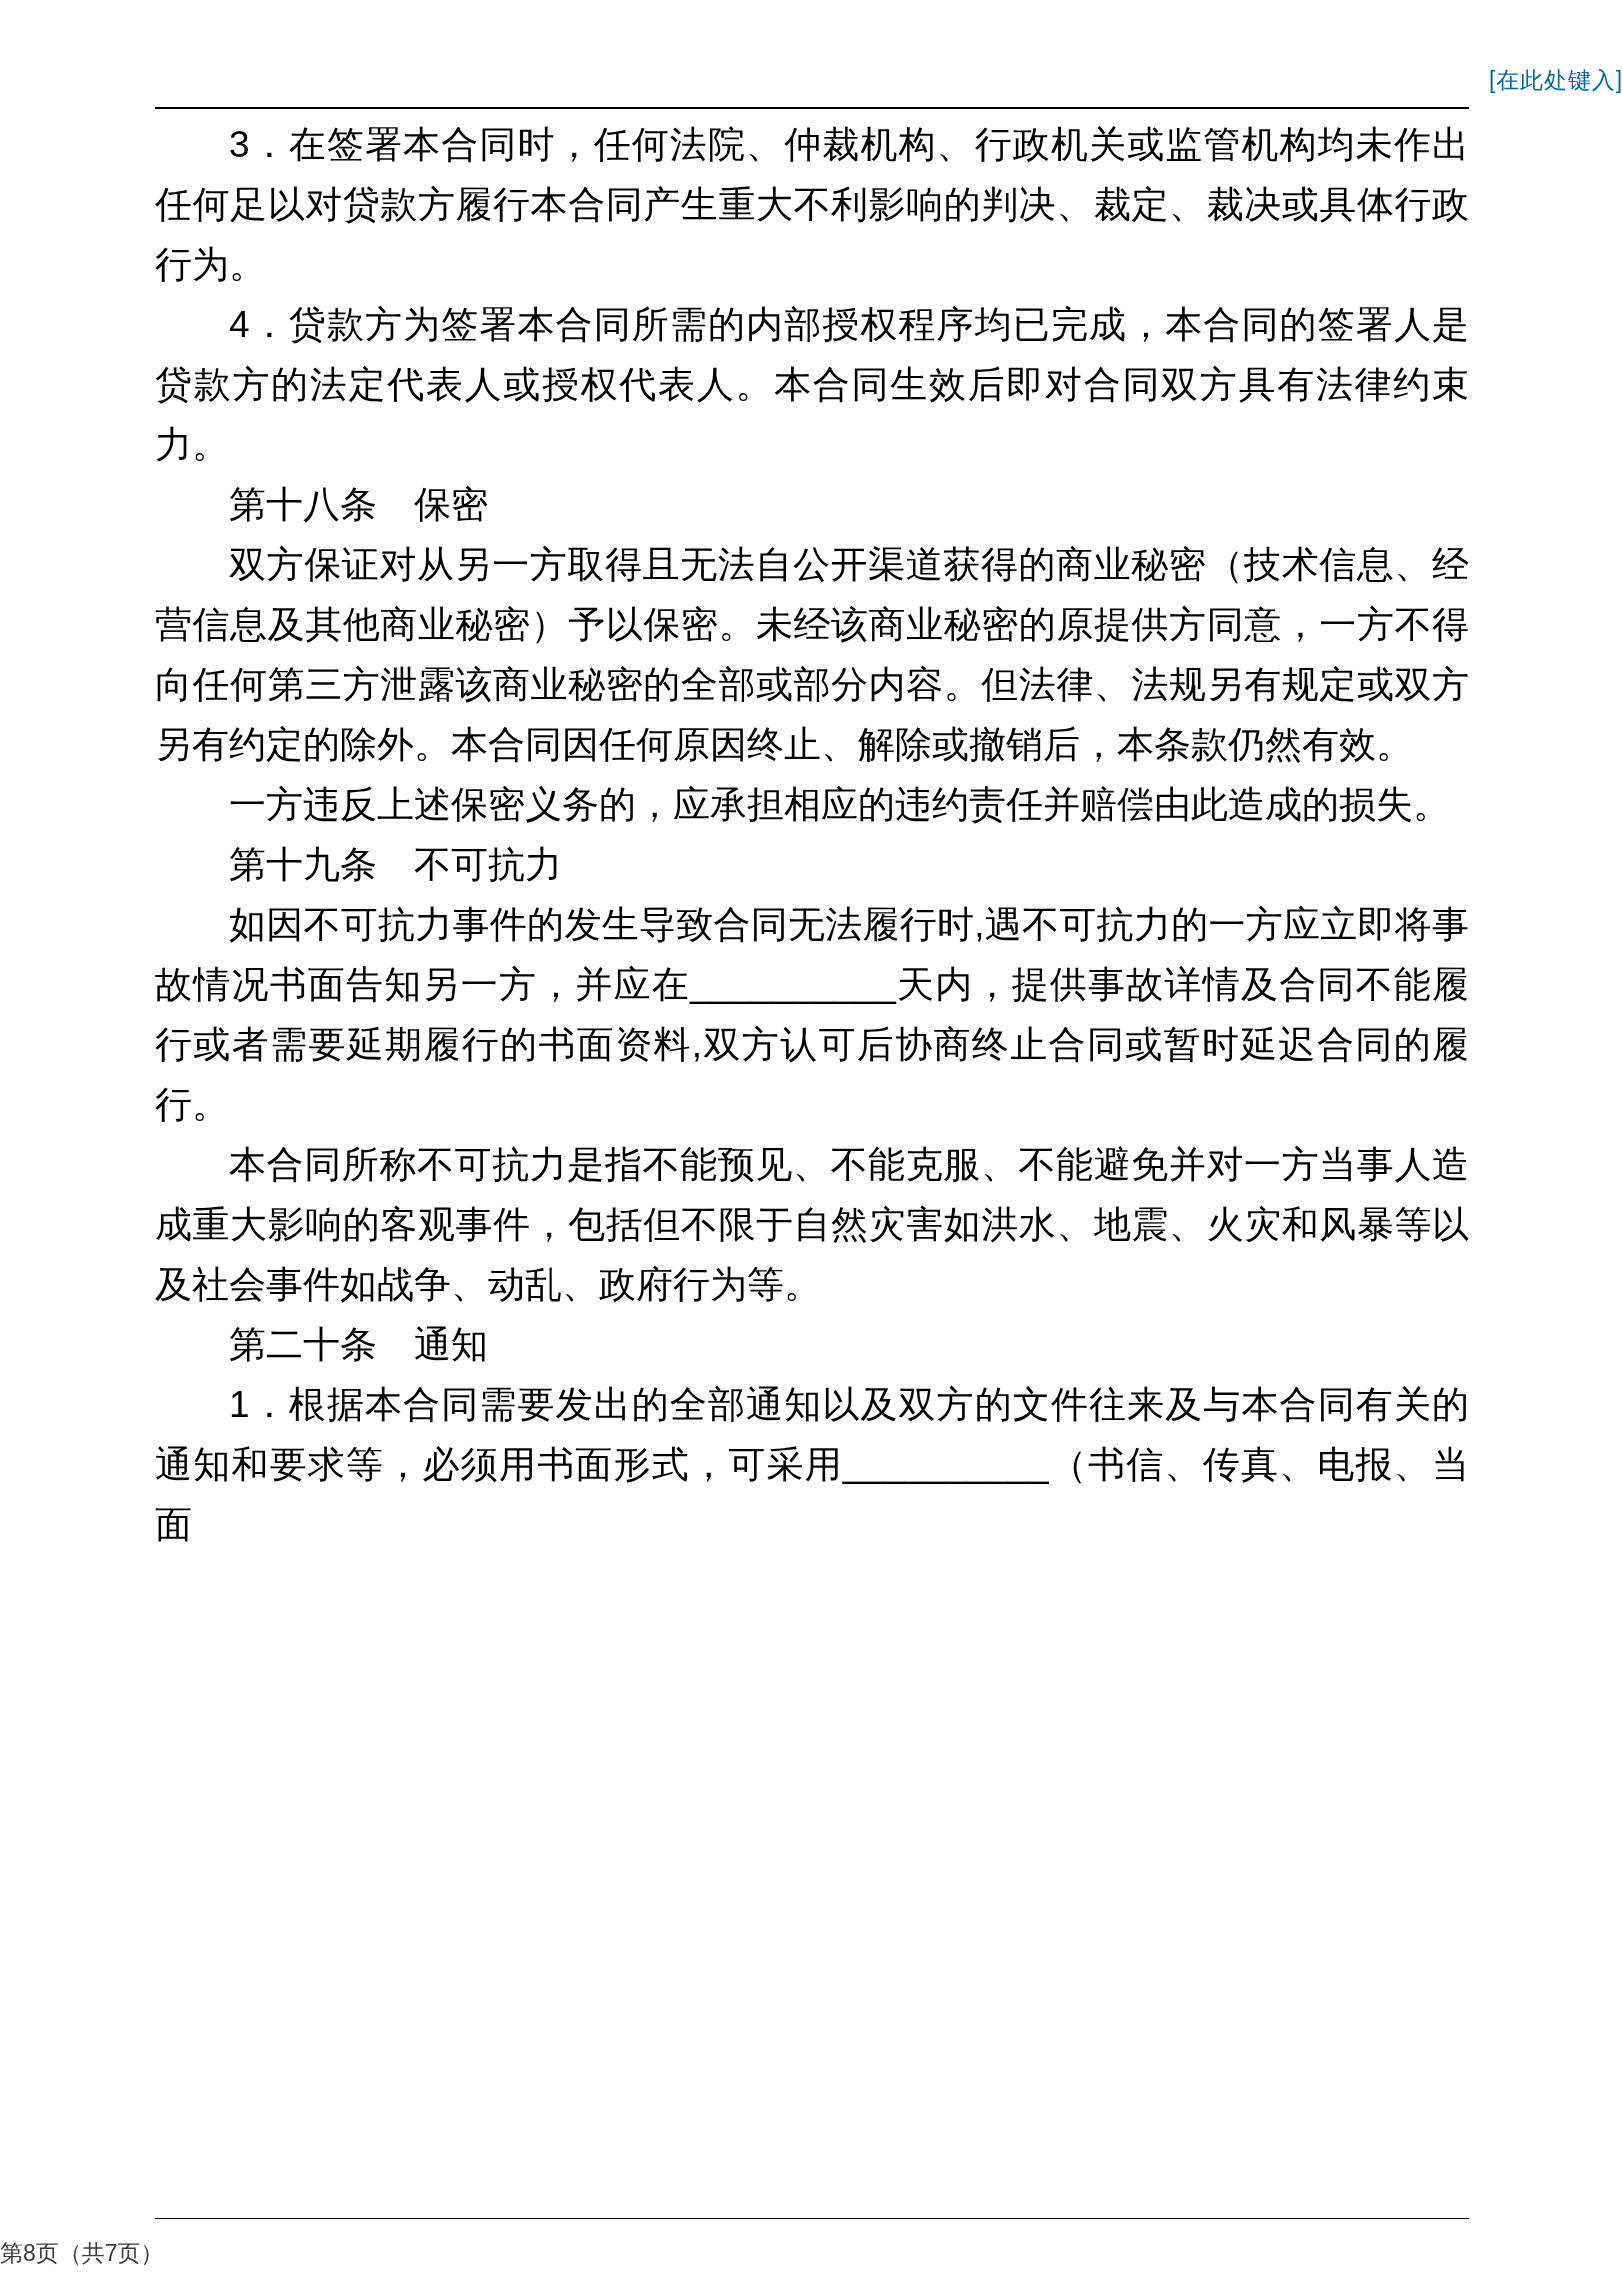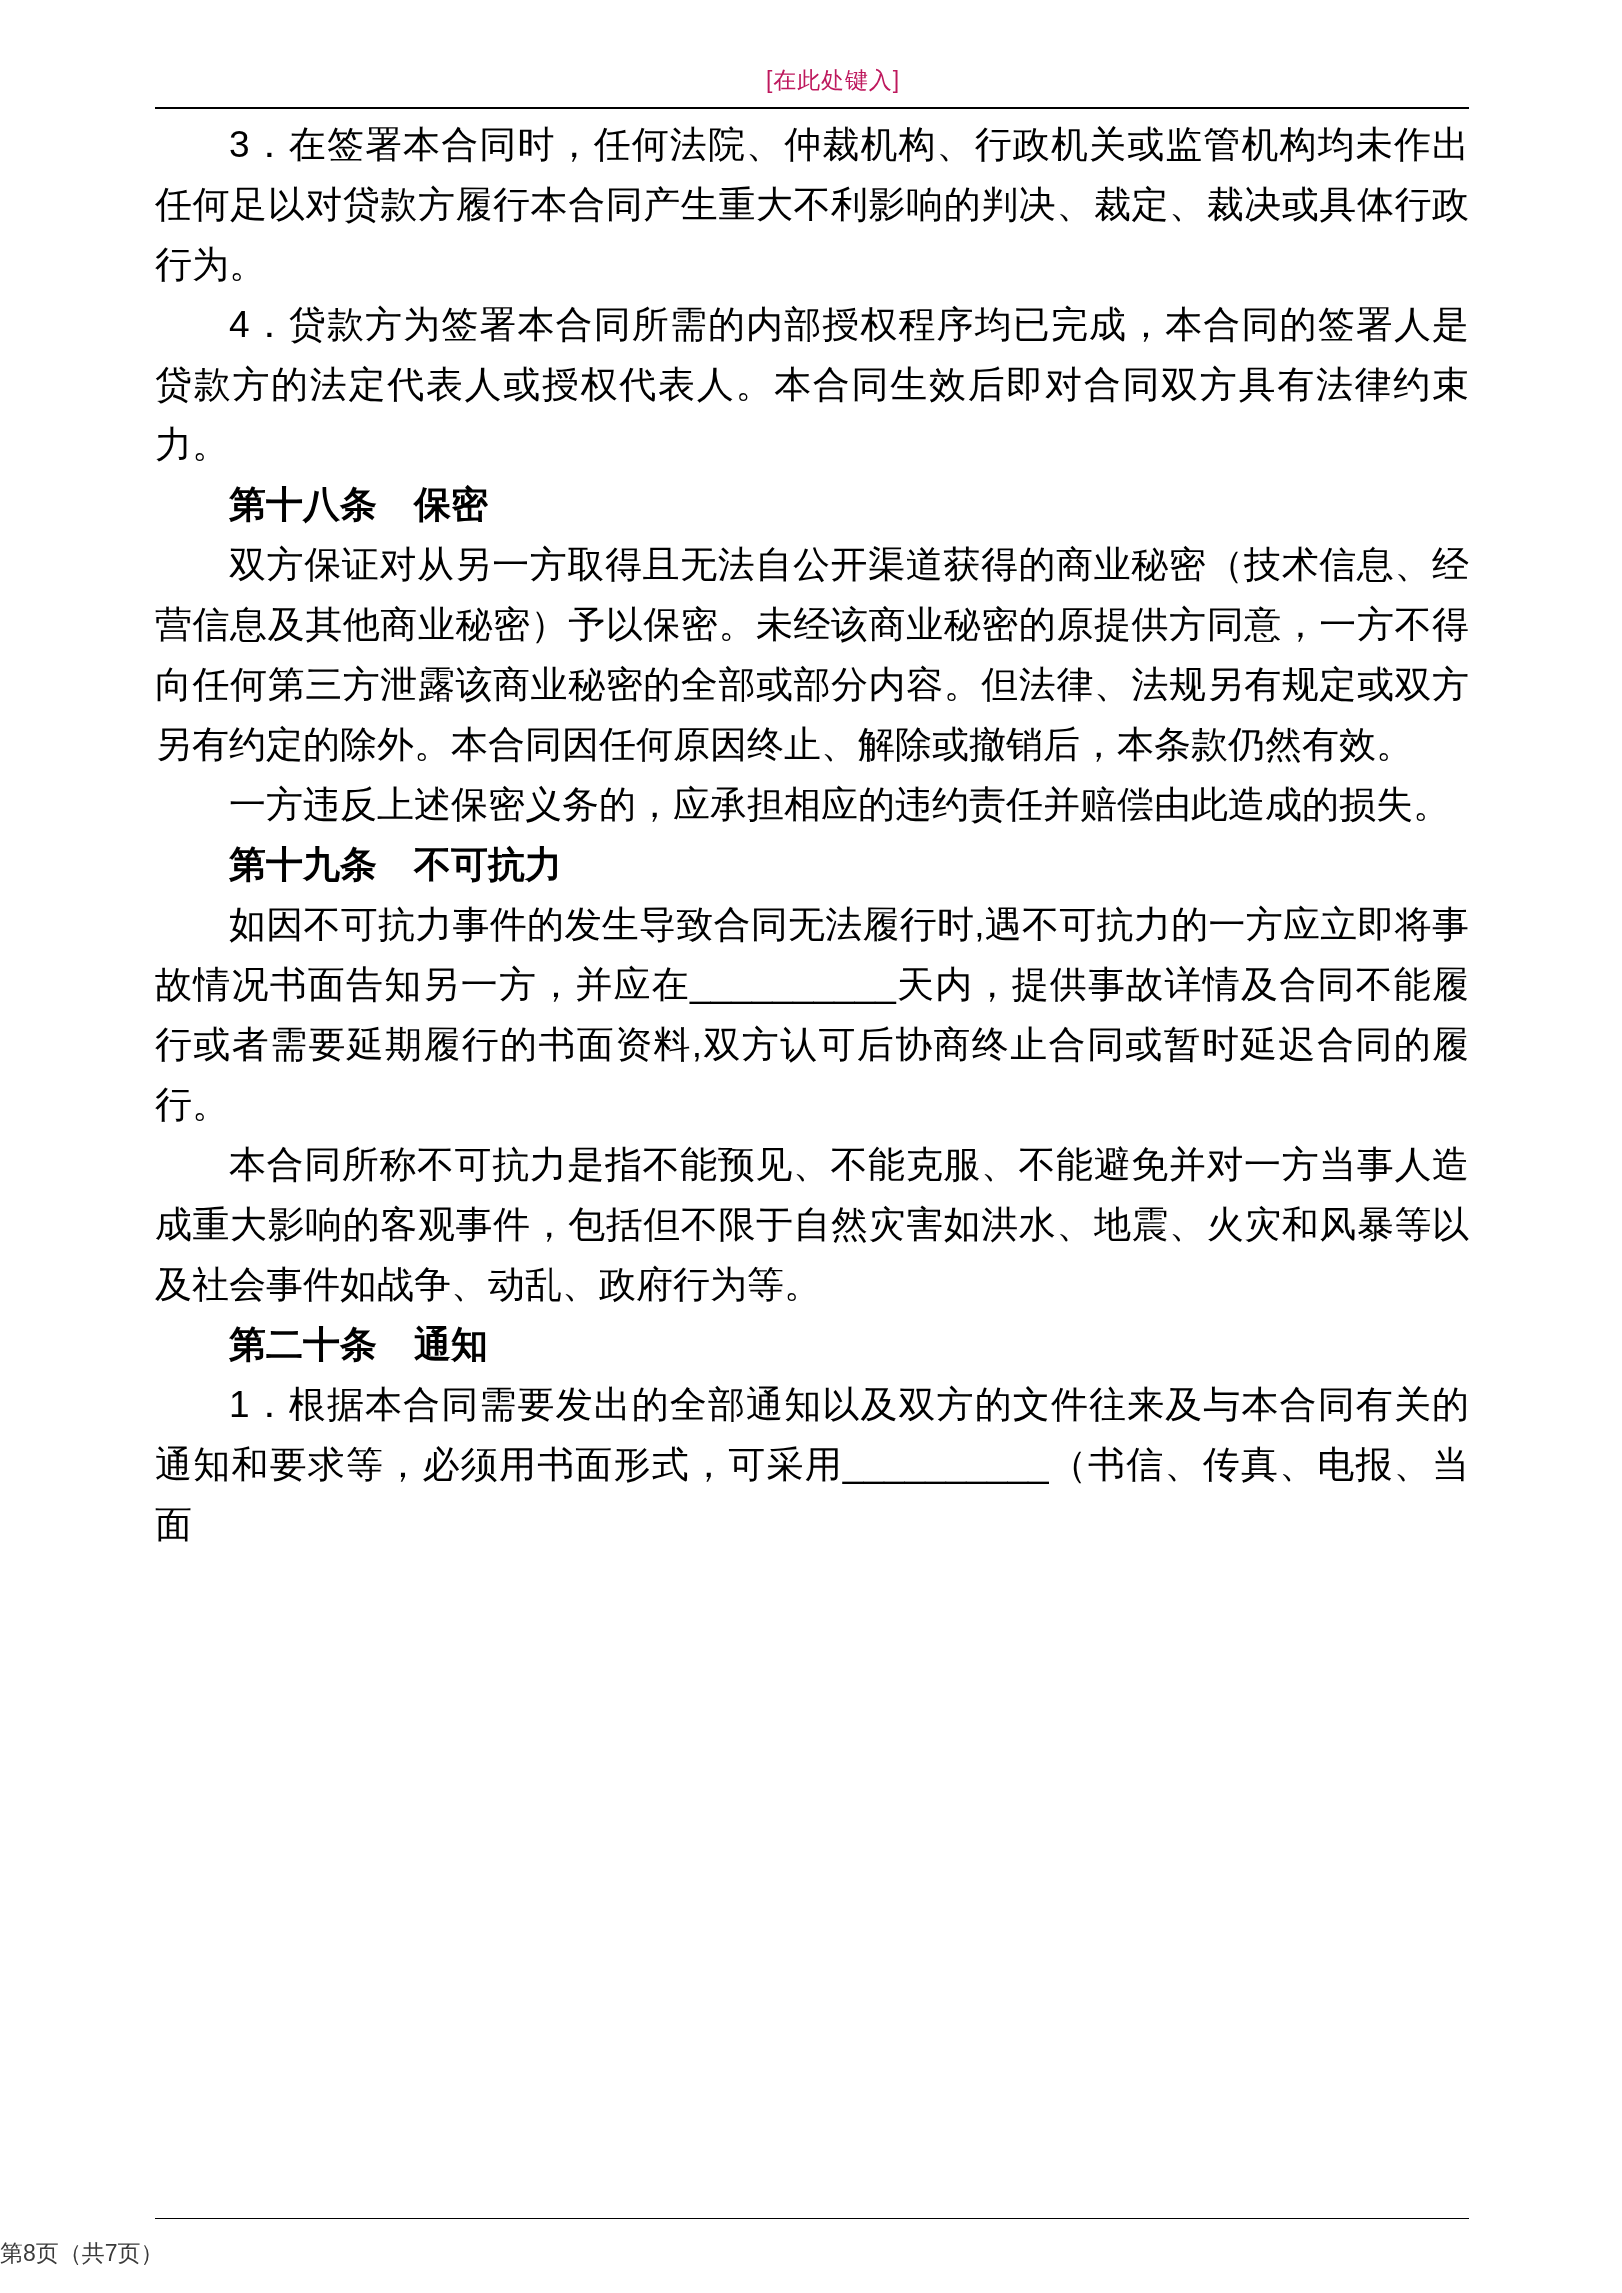--- a/index.html
+++ b/index.html
@@ -12,24 +12,24 @@
     background: #ffffff;
     color: #000000;
     font-family: "Liberation Sans", "DejaVu Sans", sans-serif;
     overflow: hidden;
   }
   .header-text {
     position: absolute;
     top: 65px;
     left: 0;
     width: 100%;
-    text-align: center;
+    text-align: right;
     font-size: 23px;
     letter-spacing: 0.9px;
-    color: #be185d;
+    color: #0369a1;
     padding-left: 43px;
   }
   .header-rule {
     position: absolute;
     top: 107px;
     left: 155px;
     width: 1314px;
     height: 0;
     border-top: 2.7px solid #000000;
   }
@@ -44,21 +44,21 @@
     text-justify: inter-character;
   }
   .para {
     text-indent: 2em;
     margin: 0;
     font-weight: 400;
   }
   .heading {
     text-indent: 2em;
     margin: 0;
-    font-weight: 700;
+    font-weight: 400;
   }
   .footer-rule {
     position: absolute;
     top: 2218px;
     left: 155px;
     width: 1314px;
     height: 0;
     border-top: 1.8px solid #000000;
   }
   .footer-text {

